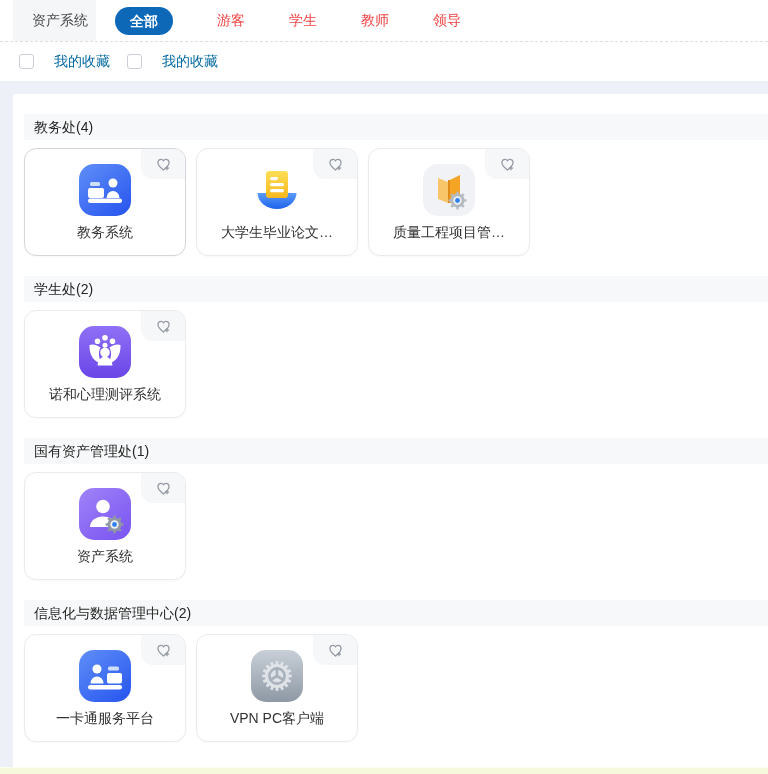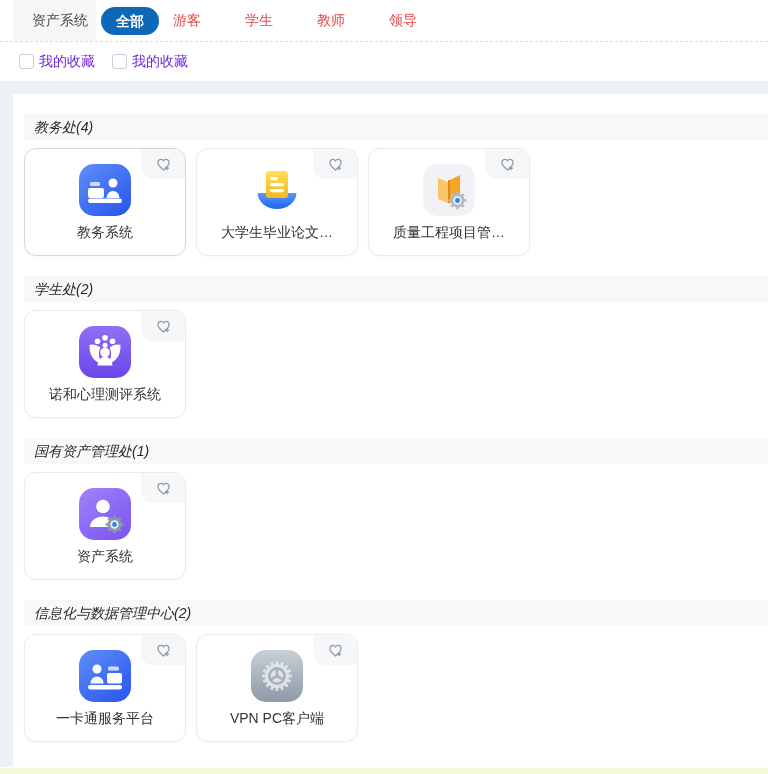--- a/index.html
+++ b/index.html
@@ -13,43 +13,43 @@
   .filter-bar { background:#ffffff; width:768px; }
   .frow { display:flex; align-items:stretch; }
   .frow1 { height:42px; border-bottom:1px dashed #dcdee3; }
   .frow2 { height:39px; }
   .row-label {
     width:83px; margin-left:13px; background:#f4f6f8;
     display:flex; align-items:center; justify-content:flex-end;
     padding-right:8px; font-size:14px; color:#4a4a4a;
   }
   .tabs { display:flex; align-items:center; margin-left:5px; }
-  .tab-slot { width:72px; display:flex; justify-content:flex-start; align-items:center; }
+  .tab-slot { width:72px; display:flex; justify-content:flex-end; align-items:center; }
   .tab { font-size:14px; color:#ef4444; cursor:pointer; }
   .pill {
     background:#0d68b8; color:#fff; font-weight:bold;
     height:28px; line-height:28px; padding:0 15px; border-radius:14px;
   }
   .checks { display:flex; align-items:center; margin-left:19px; }
   .check-group { display:flex; align-items:center; margin-right:17px; }
   .checkbox {
     width:15px; height:15px; border:1px solid #c9ced8; border-radius:3px;
     background:#fff; display:inline-block;
   }
-  .check-label { font-size:14px; color:#6d28d9; margin-left:5px; }
+  .check-label { font-size:14px; color:#0369a1; margin-left:20px; }
   
   .content {
     position:relative; margin-left:13px; margin-top:13px;
     background:#fff; height:673px; overflow:hidden;
   }
   .oa-slot { position:relative; height:50px; }
   .section-title {
     margin-left:11px; margin-top:20px; margin-bottom:8px;
     height:26px; line-height:26px; padding-left:10px;
-    background:#f7f8f9; font-size:14px; color:#262626;font-style:italic;
+    background:#f7f8f9; font-size:14px; color:#262626;
   }
   .cards-row { display:flex; gap:10px; margin-left:11px; }
   .card {
     width:162px; height:108px; background:#fff;
     border:1px solid #e9ebee; border-radius:12px;
     position:relative; display:flex; flex-direction:column; align-items:center;
     box-shadow:0 1px 2px rgba(0,0,0,0.03); cursor:pointer; flex:0 0 auto;
   }
   .card.hl { border-color:#d3d6db; }
   .card.oa { position:absolute; left:11px; top:-58px; }

